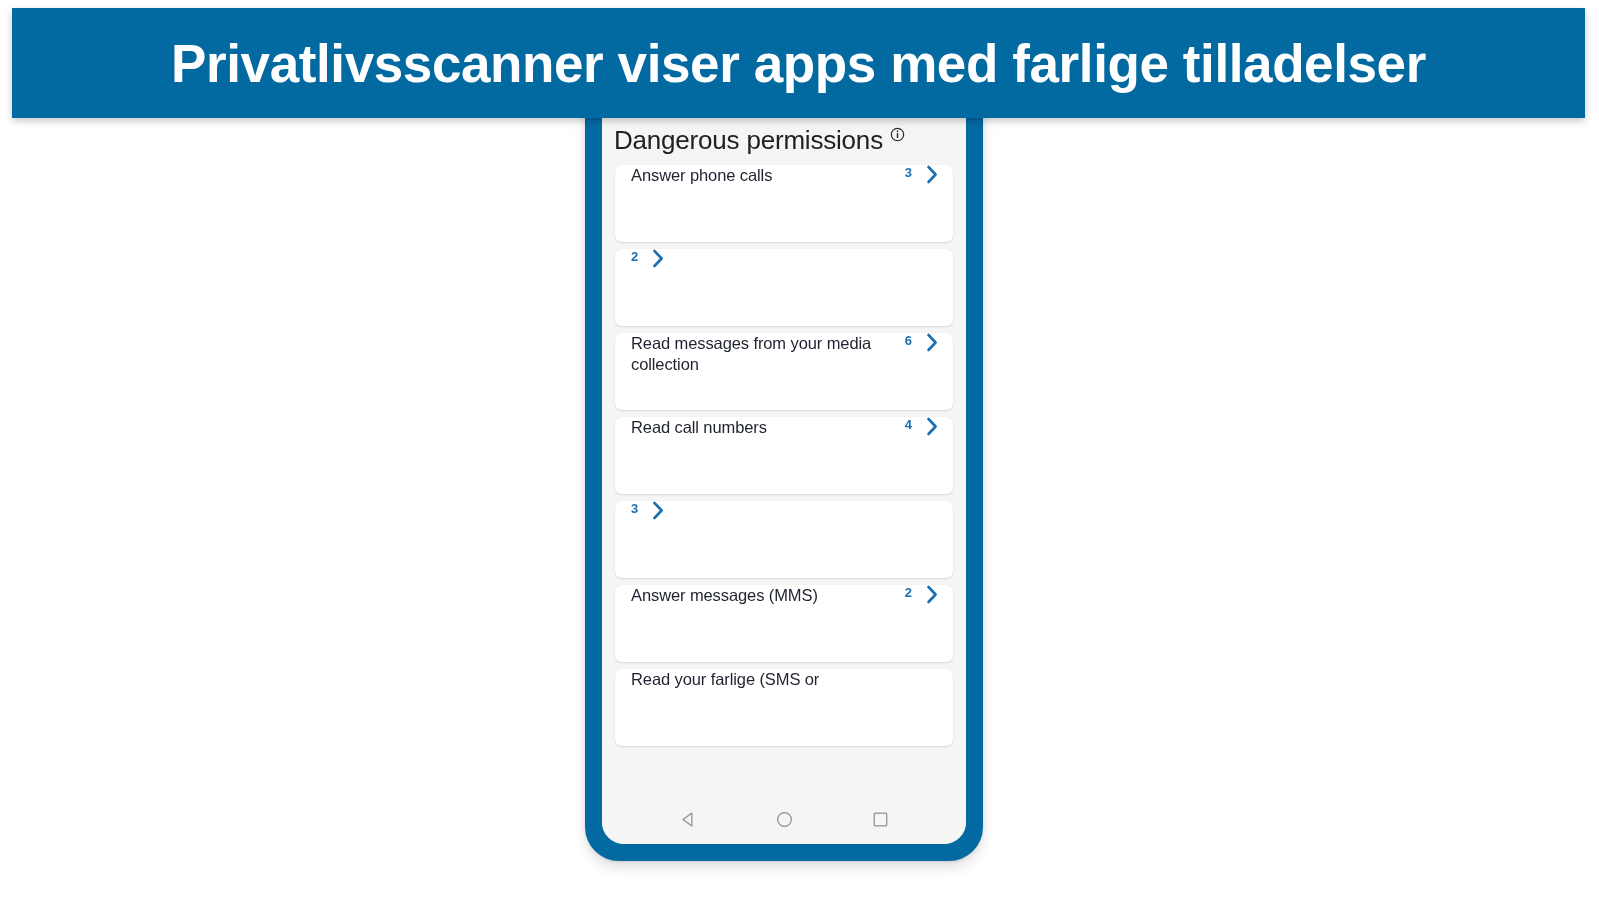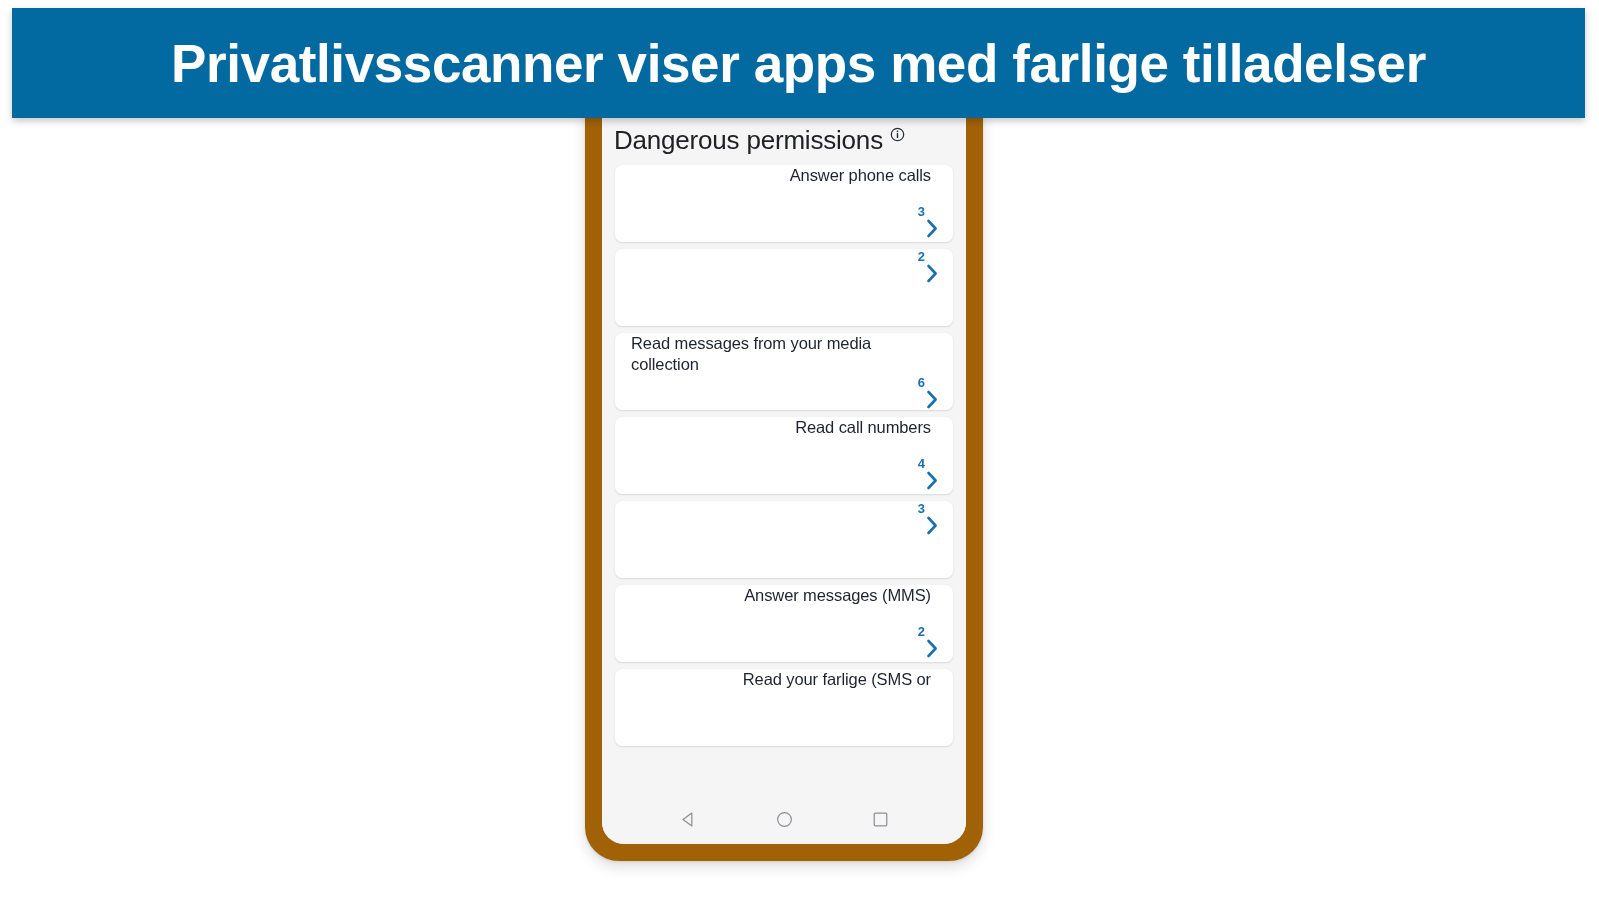--- a/index.html
+++ b/index.html
@@ -41,21 +41,21 @@
     text-align: center;
   }
 
   
   #phone-frame {
     position: absolute;
     left: 585px;
     top: 104px;
     width: 398px;
     height: 757px;
-    background: #a16207;
+    background: #0369a1;
     border-bottom-left-radius: 34px;
     border-bottom-right-radius: 34px;
     box-shadow: 0 6px 14px rgba(0,0,0,0.13), 0 1px 3px rgba(0,0,0,0.10);
     z-index: 10;
     overflow: hidden;
   }
   #phone-screen {
     position: absolute;
     left: 17px;
     top: 10px;
@@ -97,24 +97,23 @@
     padding: 0 13px;
     overflow: hidden;
   }
   .permission-row {
     background: #ffffff;
     border-radius: 7px;
     height: 77px;
     margin-bottom: 7px;
     box-shadow: 0 1px 2px rgba(0,0,0,0.11), 0 0 1px rgba(0,0,0,0.06);
     display: flex;
-    align-items: flex-end;
+    align-items: flex-start;
     padding: 0 14px 0 16px;
     box-sizing: border-box;
-    flex-direction: column;
   }
   .permission-label {
     flex: 1 1 auto;
     font-size: 16.5px;
     color: #1f2330;
     line-height: 1.28;
     letter-spacing: -0.1px;
     padding-right: 8px;
   }
   .permission-count {

